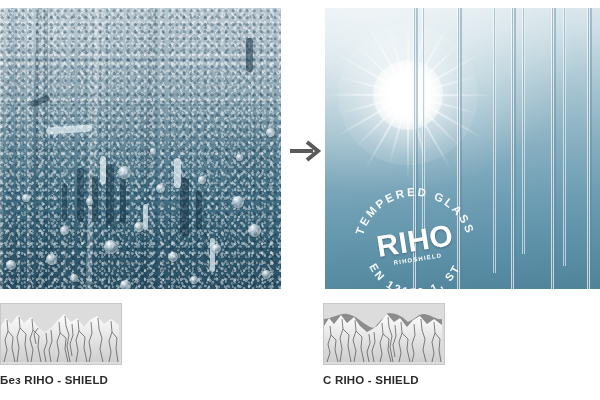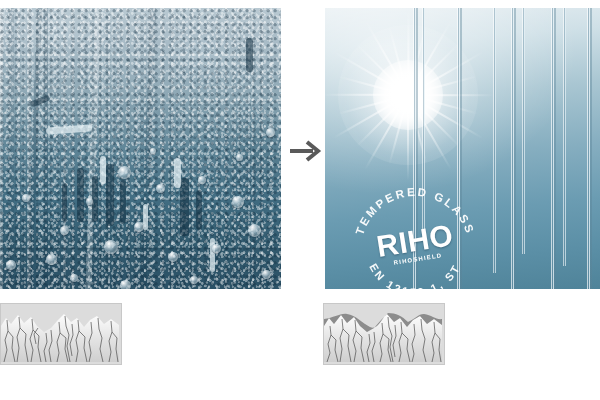--- a/index.html
+++ b/index.html
@@ -321,14 +321,16 @@
         <path d="M90,20 L91,31 L88,40 L90,50 L88,58"></path>
         <path d="M97,15 L98,26 L101,35 L99,46 L102,58"></path>
         <path d="M110,18 L111,29 L108,38 L110,49 L108,58"></path>
         <path d="M111,29 L116,35 L115,46 L117,58"></path>
         <path d="M50,28 L51,38 L48,47 L50,58"></path>
         <path d="M71,21 L72,32 L69,41 L71,53"></path>
       </g>
     </svg>
   </div>
 
+  <div class="caption" id="caption-before">Без RIHO - SHIELD</div>
+  <div class="caption" id="caption-after">С RIHO - SHIELD</div>
 
 </div>
 
 </body></html>

